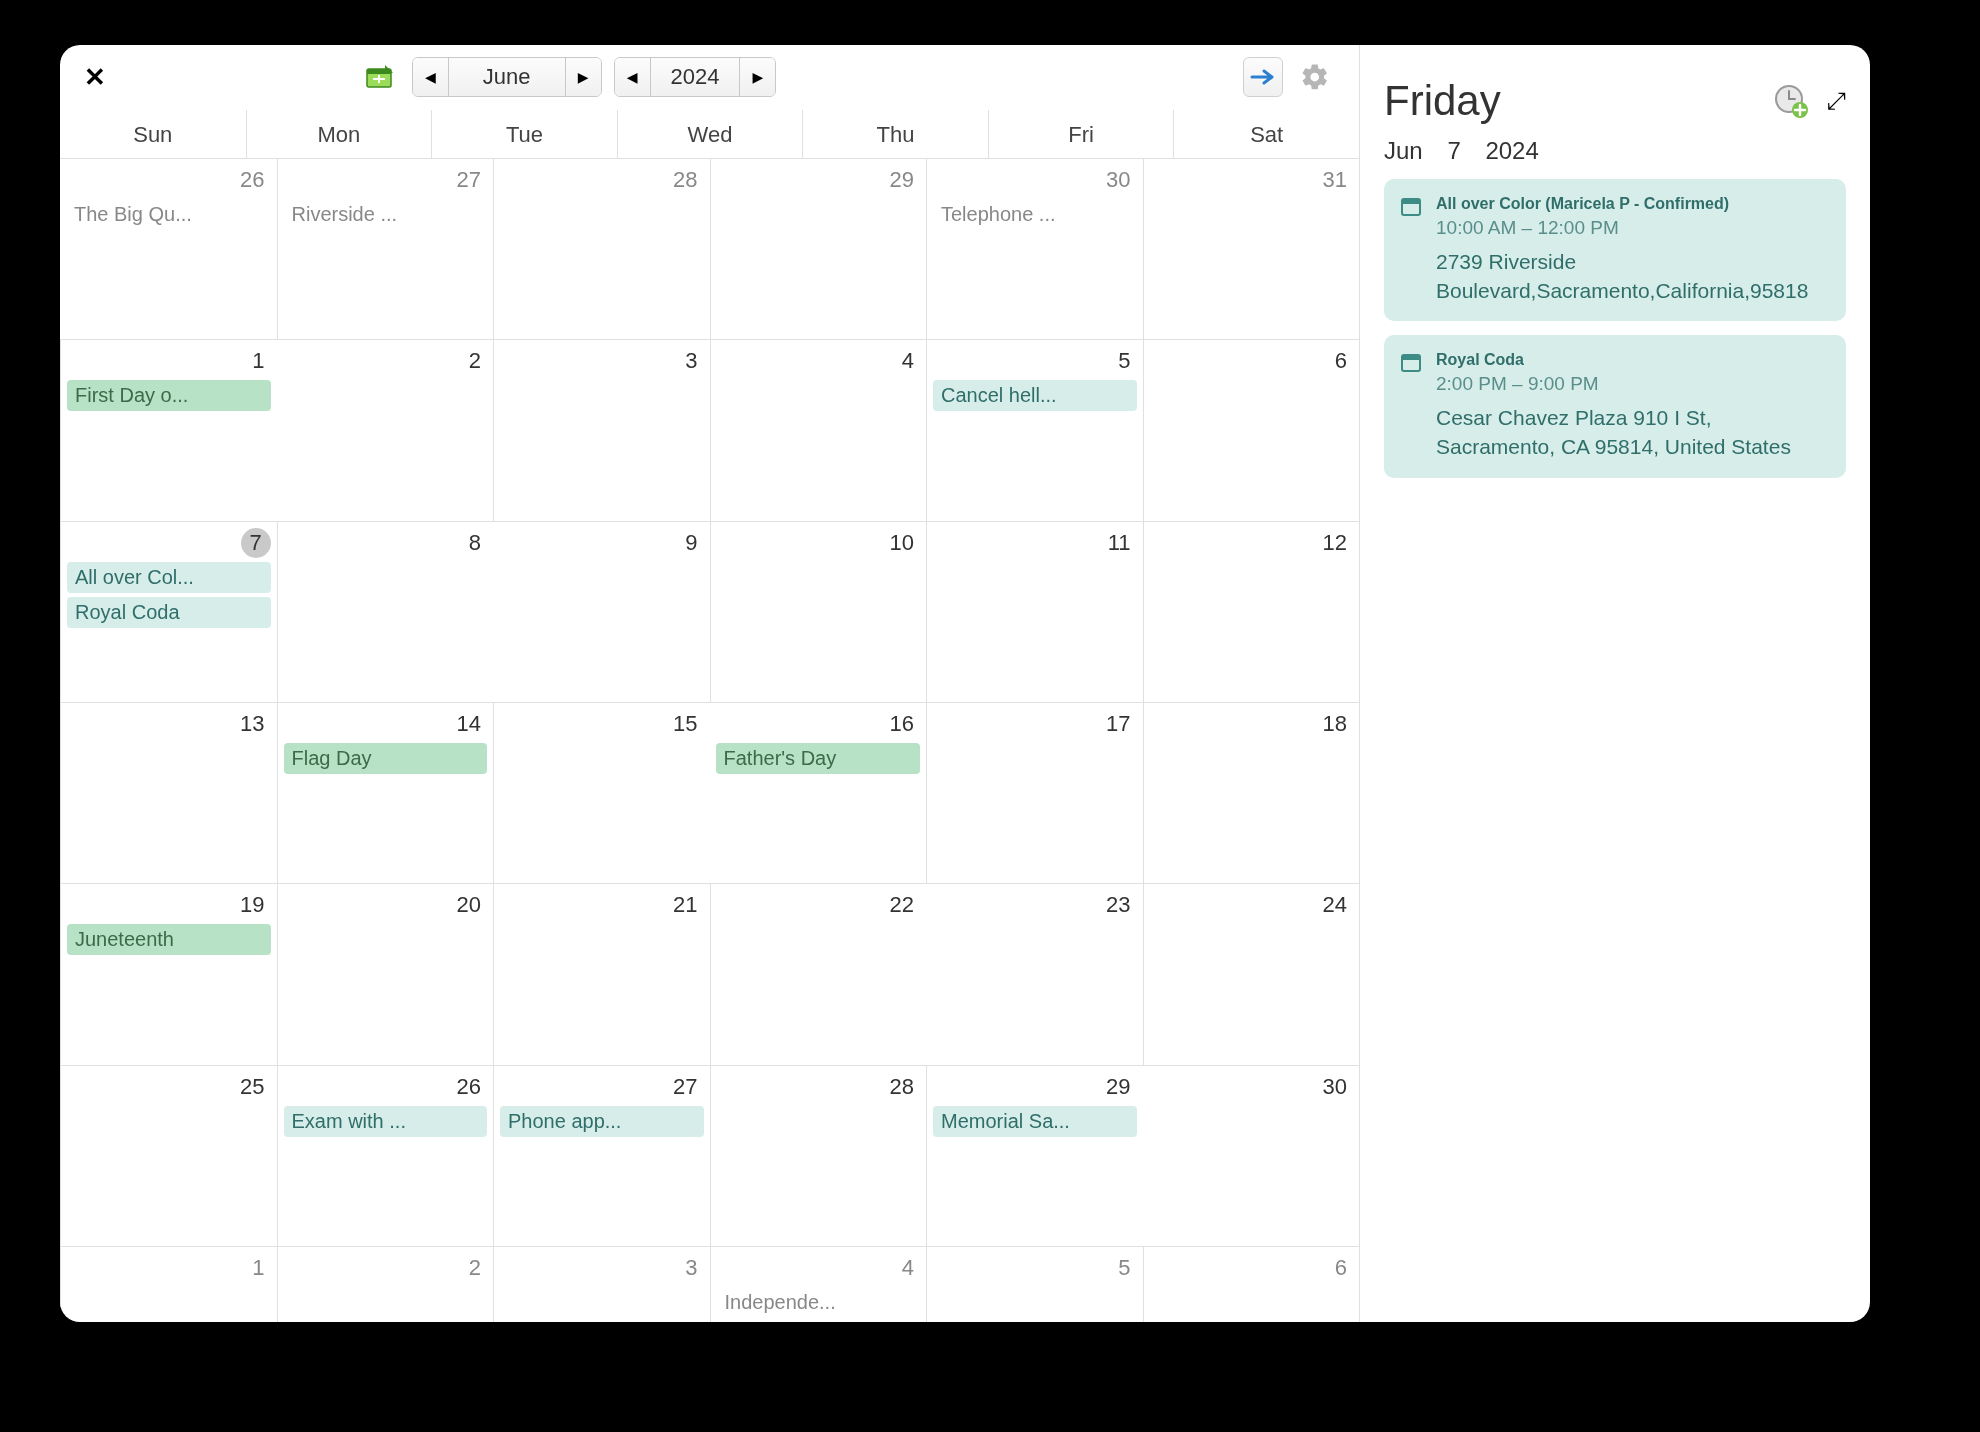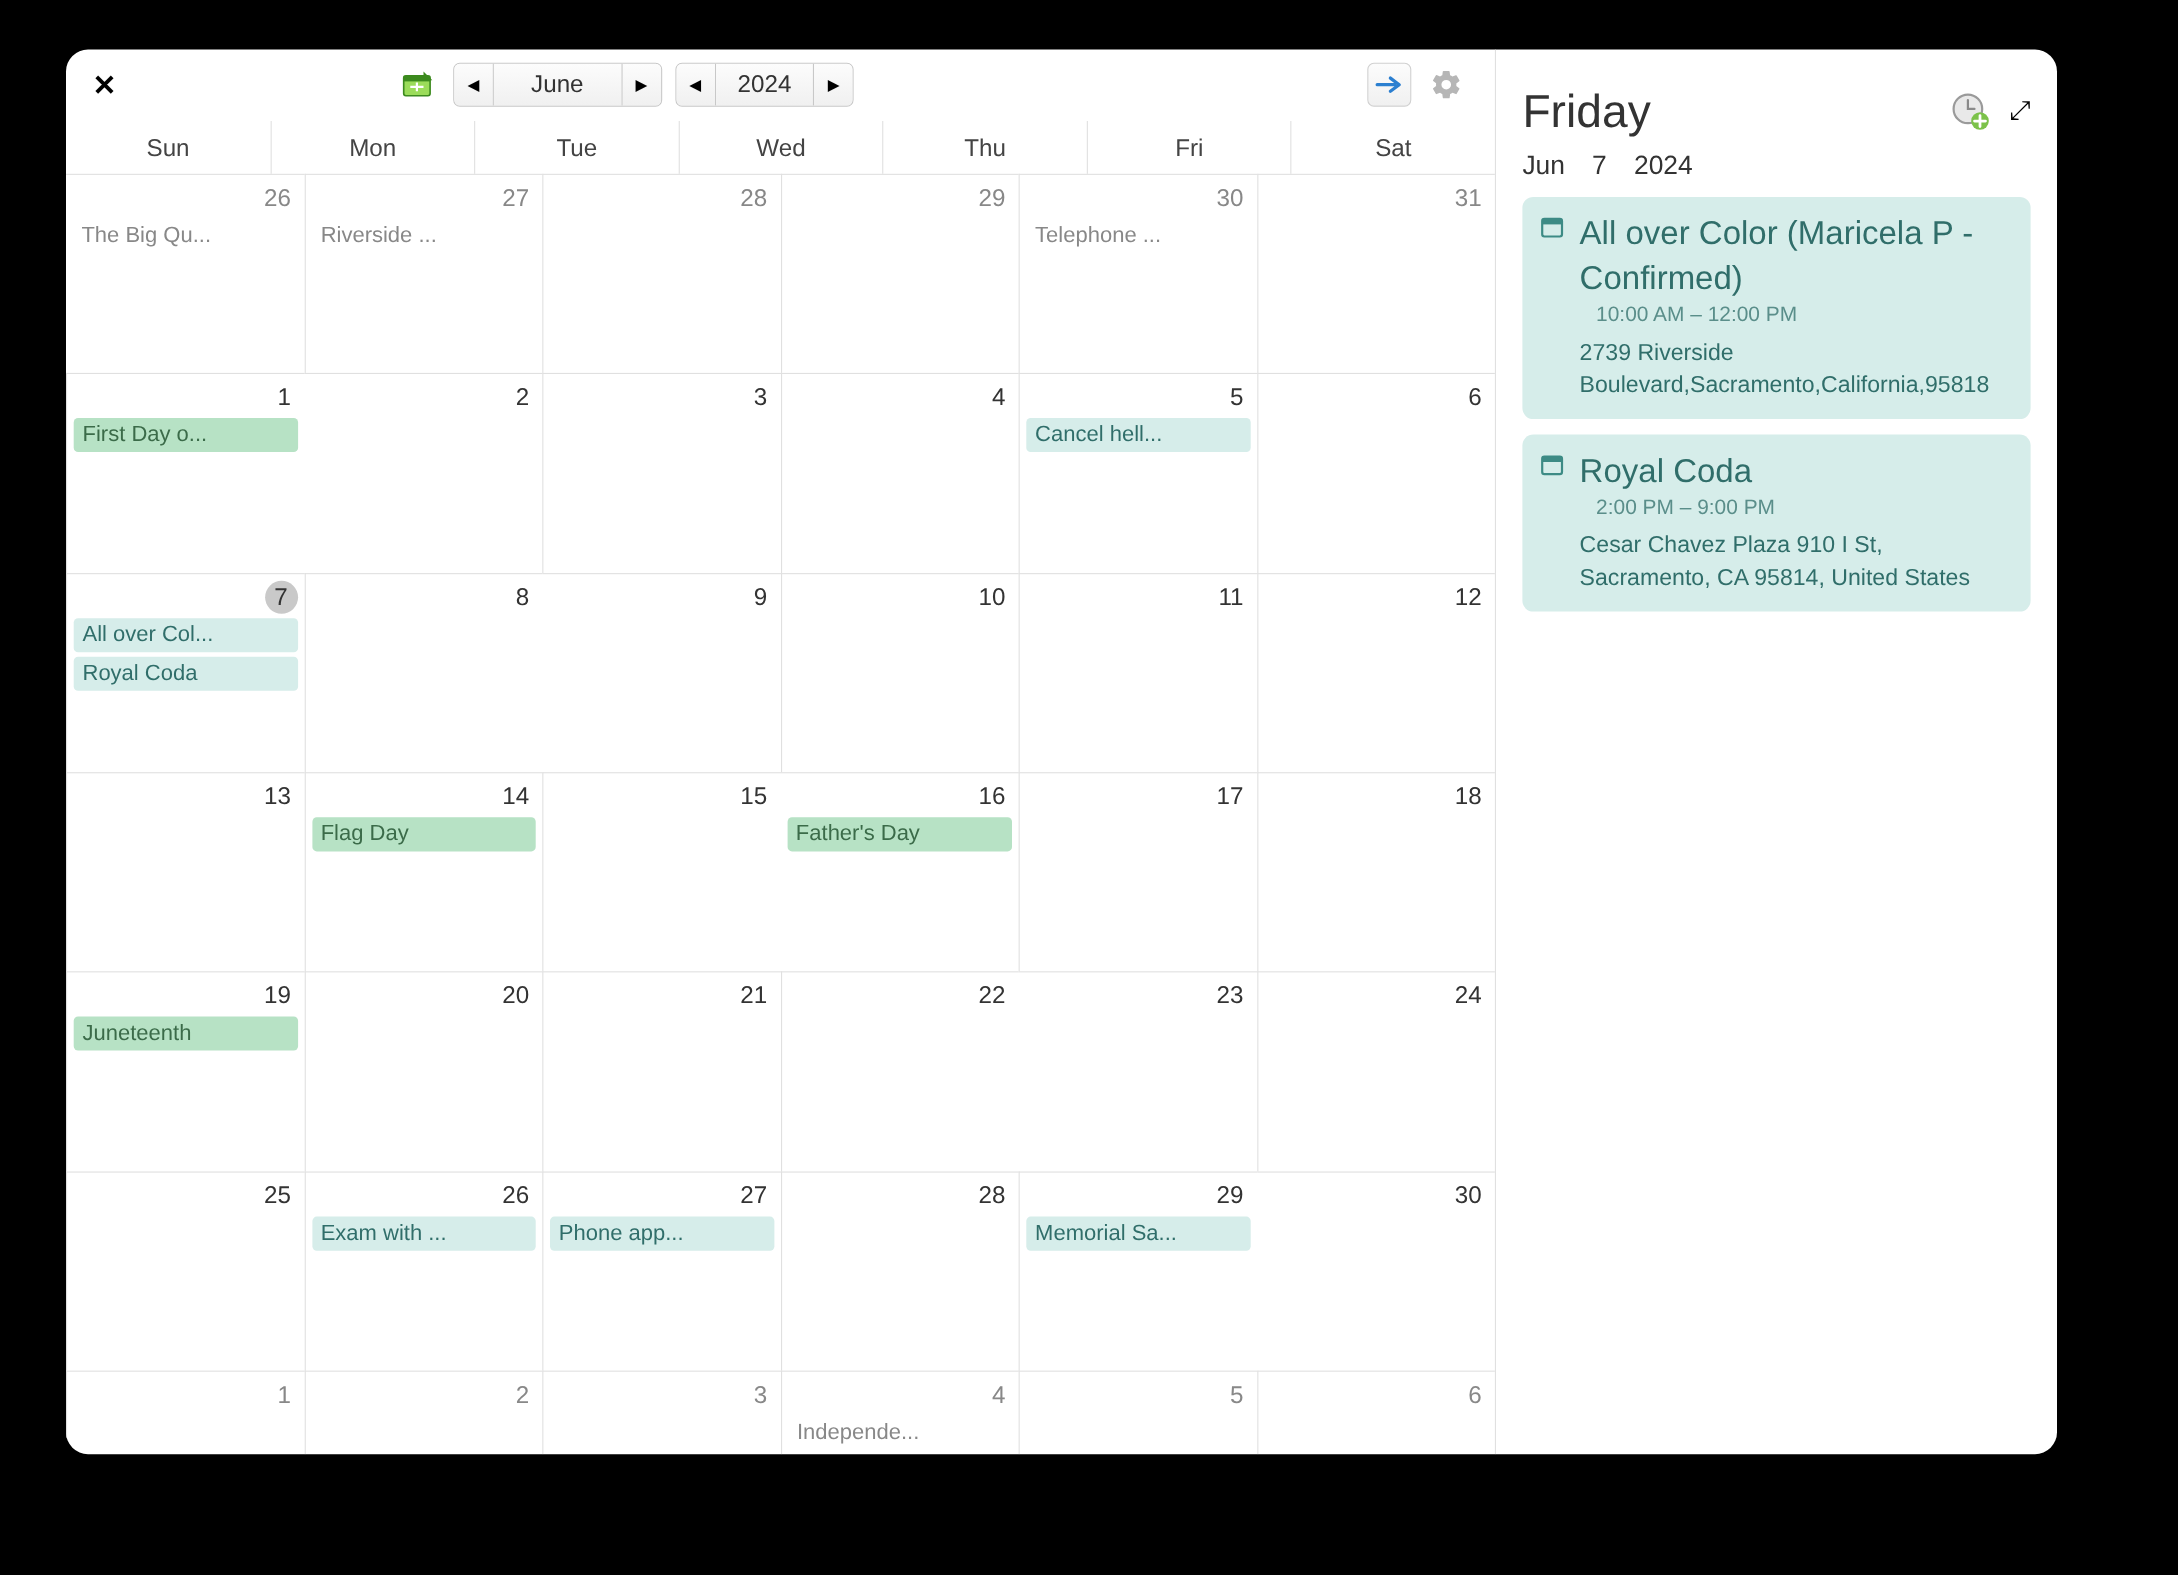--- a/index.html
+++ b/index.html
@@ -66,22 +66,22 @@
 
   
   .detail-header { display:flex; align-items:center; }
   .detail-title { font-size:42px; font-weight:400; color:#333; flex:1; }
   .detail-date  { font-size:24px; color:#333; margin:12px 0 14px; }
   .detail-date span.g { margin-right:18px; }
   .detail-list { display:flex; flex-direction:column; gap:14px; }
   .card { background:var(--teal-bg); border-radius:10px; padding:14px 16px 16px; display:flex; gap:12px; color:var(--teal-text); }
   .card .card-icon { width:24px; flex:none; padding-top:2px;}
   .card .card-body { flex:1; }
-  .card h4 { margin:0 0 2px; font-size:30px; font-weight:400; color:var(--teal-text); line-height:1.35;}
-  .card .time { font-size:19px; color:#5a8e8a; margin-bottom:8px;margin-left:15px;}
+  .card h4 { margin:0 0 2px; font-size:16px; font-weight:700; color:var(--teal-text); line-height:1.35;}
+  .card .time { font-size:19px; color:#5a8e8a; margin-bottom:8px;}
   .card .loc  { font-size:21px; color:var(--teal-text); line-height:1.4;}
   .clock-add { width:36px;height:36px;position:relative;display:inline-block;}
   .expand-icon { font-size:24px; margin-left:18px; cursor:pointer;}
 </style>
 </head>
 <body>
 
 <div class="window">
 
   <div class="calendar-pane">

